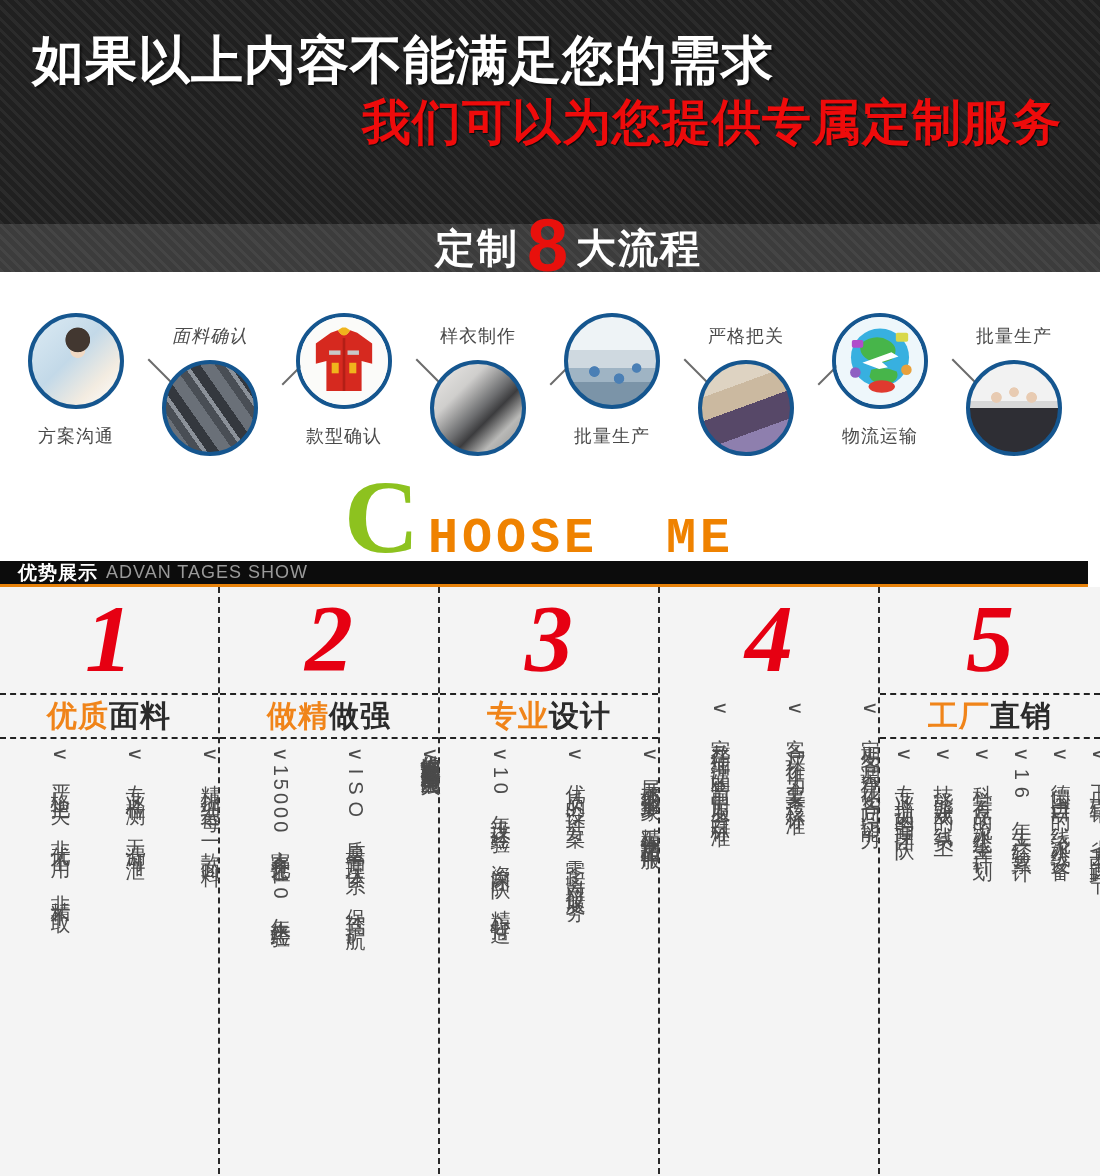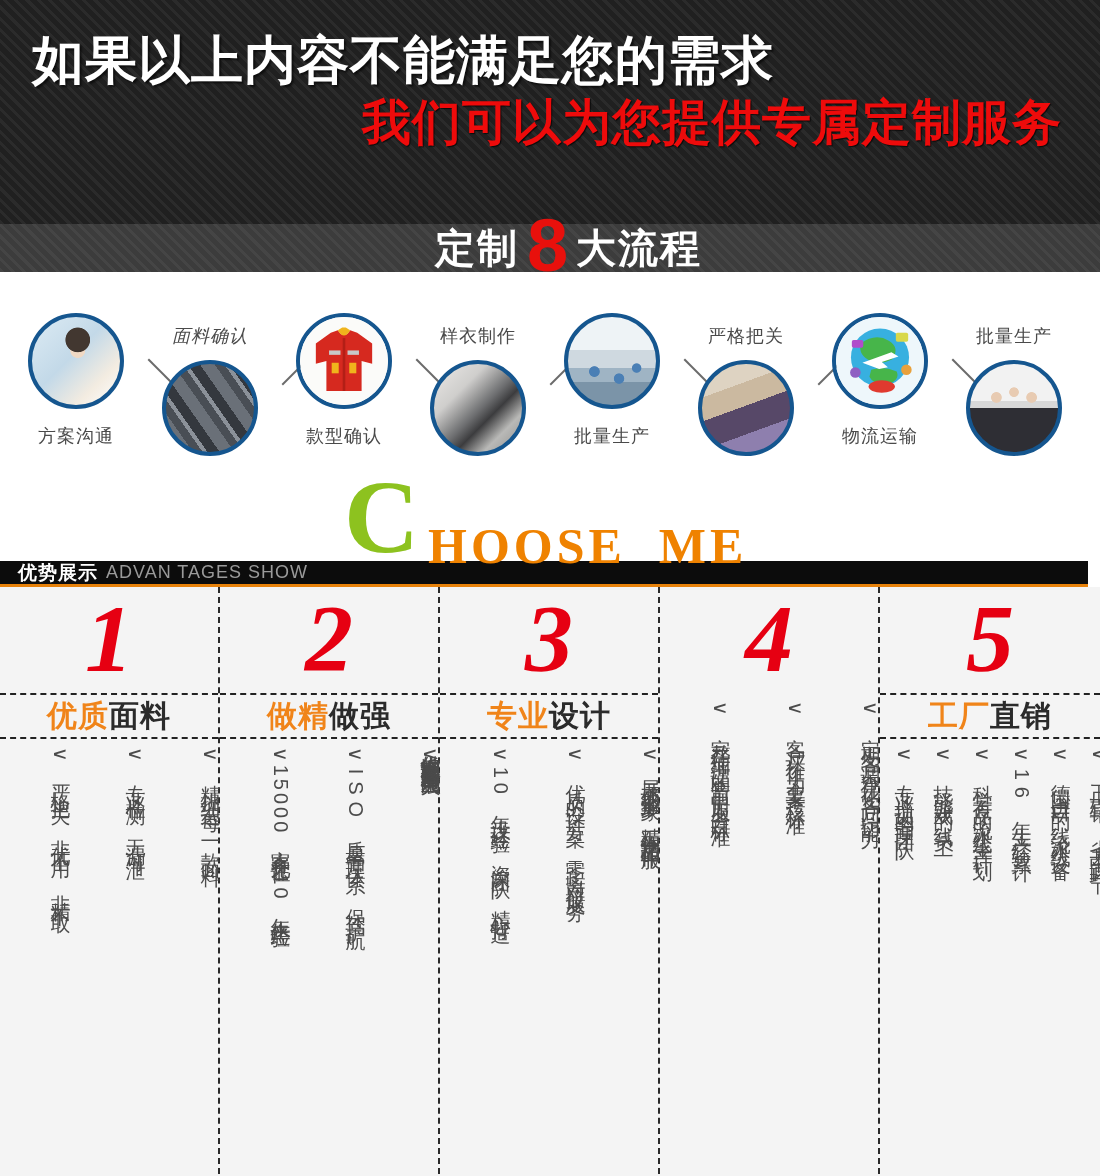--- a/index.html
+++ b/index.html
@@ -90,22 +90,22 @@
     position:absolute; left:344px; top:-6px;
     font-family:"Liberation Serif", serif; font-weight:bold;
     font-size:104px; line-height:94px; color:#8dc21f;
   }
   .choose-cn{
     position:absolute; left:430px; top:4px;
     font-family:"Liberation Serif", serif;
     font-size:37px; font-weight:bold; color:#141414; letter-spacing:1px;
   }
   .choose-en{
-    position:absolute; left:428px; top:47px;
-    font-family:Liberation Serif, serif; white-space:pre;
+    position:absolute; left:428px; top:40px;
+    font-family:Liberation Mono, monospace; white-space:pre;
     font-size:50px; line-height:46px; font-weight:bold; color:#ef8200; letter-spacing:4px;
   }
 
   
   .adv-bar{
     width:1088px; height:26px; background:#0c0c0c;
     border-bottom:3px solid #e8820a;
     display:flex; align-items:center; padding-left:18px;
   }
   .adv-bar-cn{ font-size:19px; font-weight:bold; color:#fff; letter-spacing:1px; }

